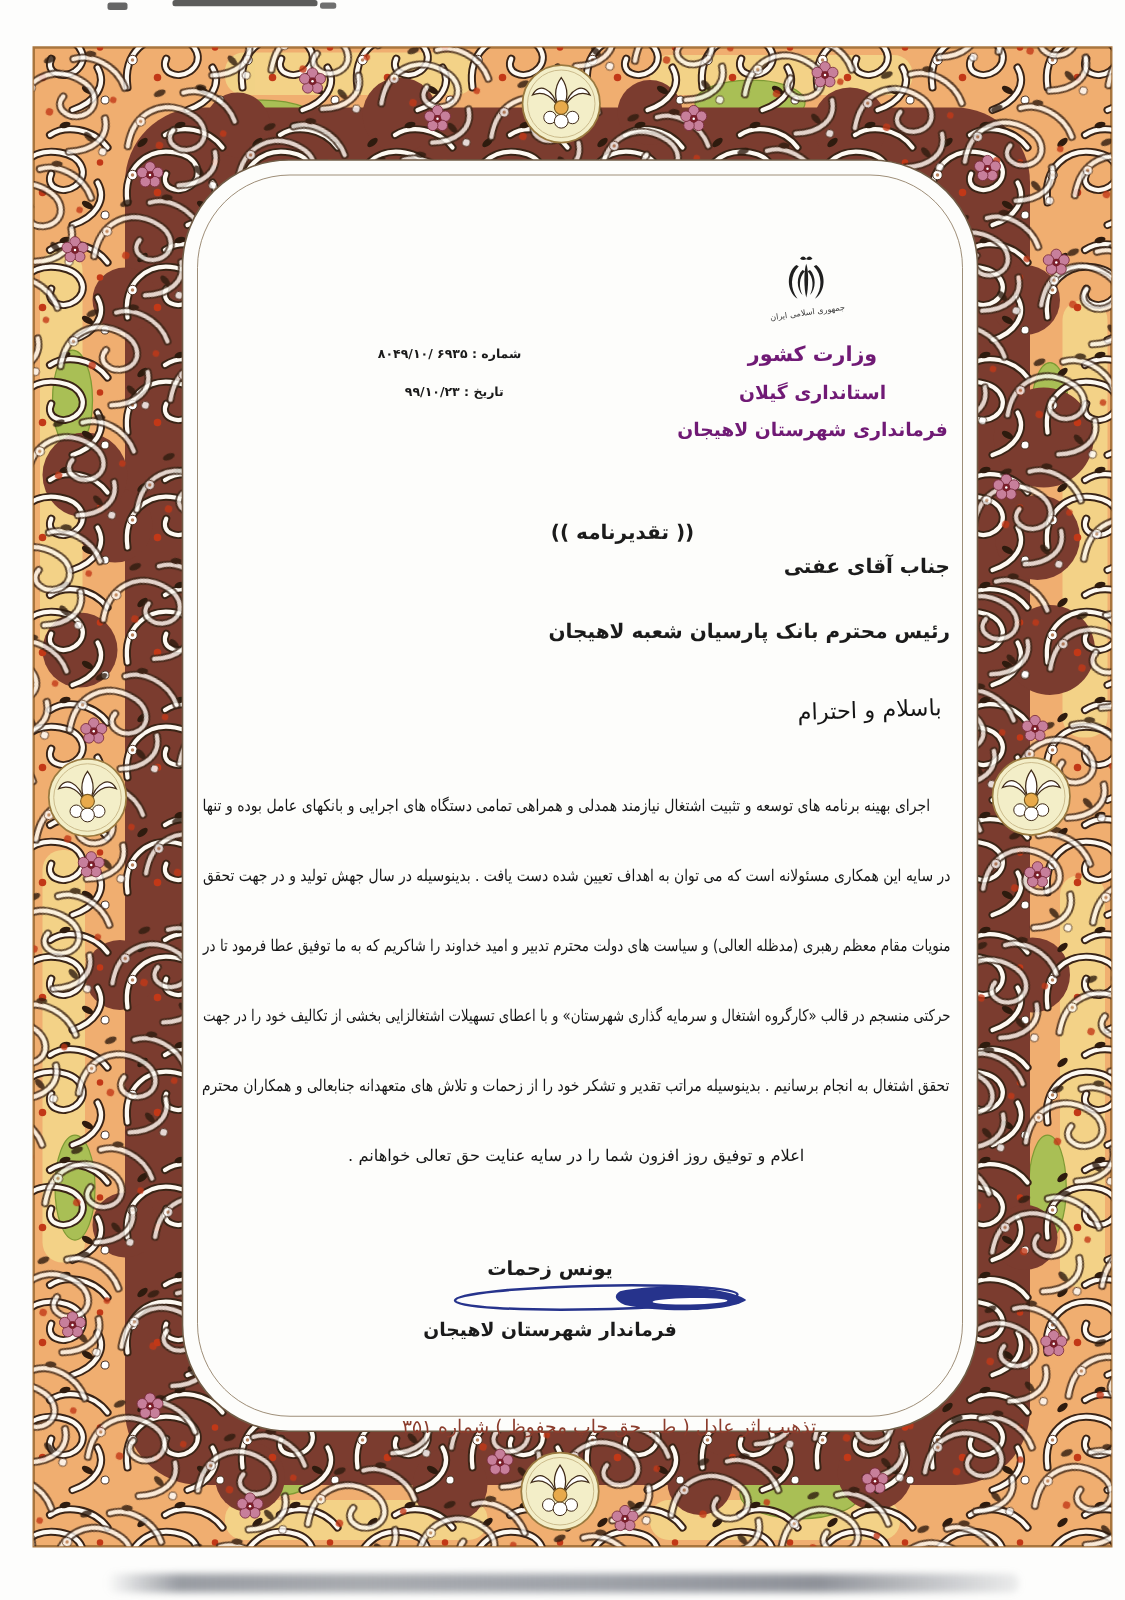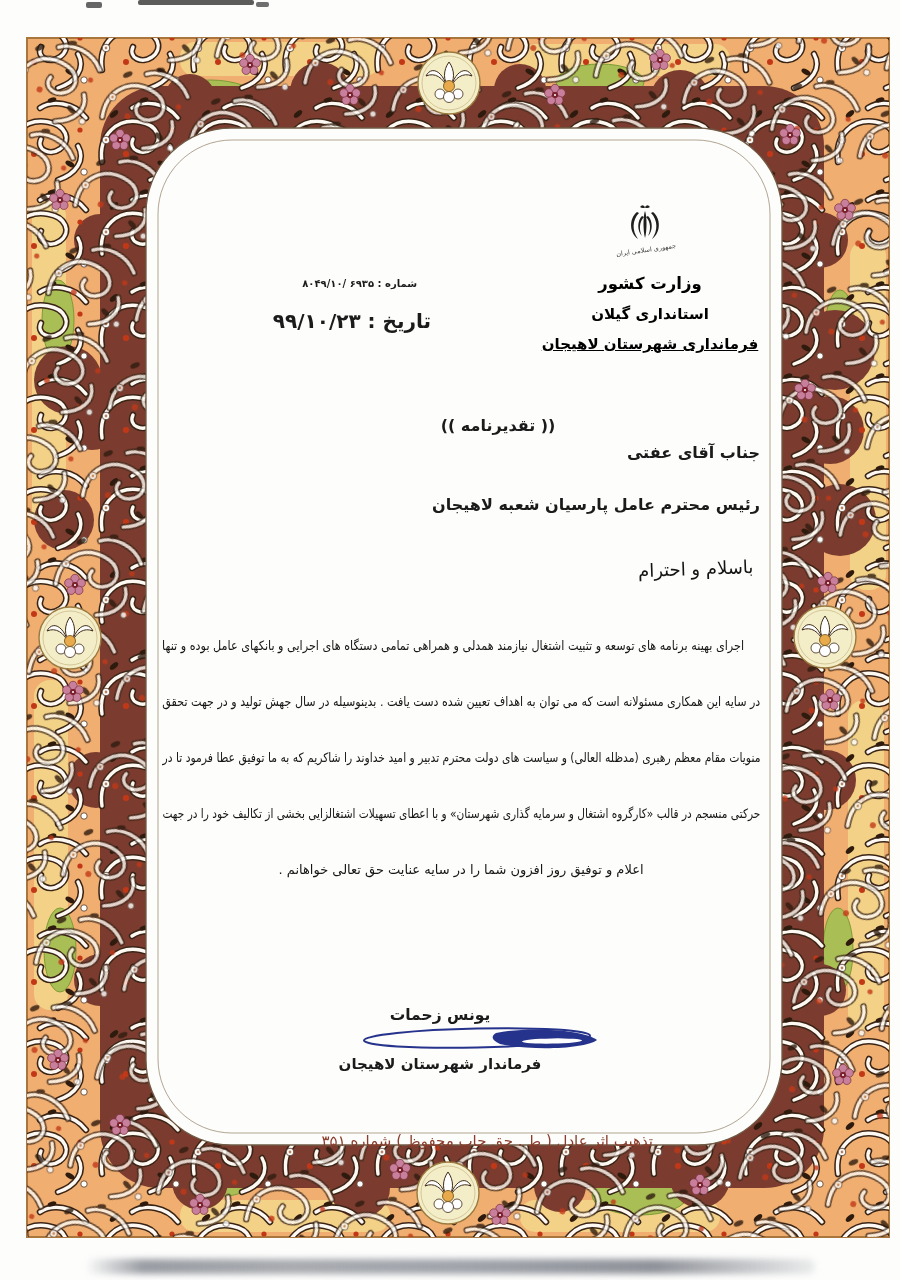--- a/index.html
+++ b/index.html
@@ -10,21 +10,21 @@
     font-family:"DejaVu Sans",sans-serif;
   }
   .abs{position:absolute;}
   .txt{color:#1b1b1b;white-space:nowrap;}
   .b{font-weight:bold;}
   .rtl{direction:rtl;unicode-bidi:isolate;}
   .num{direction:ltr;unicode-bidi:bidi-override;display:inline-block;}
   .center{text-align:center;}
   .right{text-align:right;}
   
-  .org-line{color:#000000;}
+  .org-line{color:#701a75;}
   .emblem-caption{font-size:6.5px;color:#3c3c3c;transform:rotate(-8deg);letter-spacing:.3px;}
   
   .body-wrap{left:162px;top:618px;width:598px;}
   .bline{height:56px;line-height:56px;direction:rtl;text-align:left;font-size:13px;color:#161616;overflow:visible;}
   .bline .fit{display:inline-block;white-space:nowrap;transform-origin:100% 50%;}
   .bline.center-last{text-align:center;}
   .bline.center-last .fit{transform-origin:50% 50%;}
   .salutation{font-size:18px;color:#141414;transform:rotate(-2deg);transform-origin:100% 50%;}
   .footer-note{font-size:15px;color:#8b3c2c;direction:rtl;}
   .artifact{position:absolute;background:#343434;border-radius:2px;filter:blur(.6px);}
@@ -186,50 +186,53 @@
       <ellipse cx="477" cy="1038" rx="113" ry="9.5" fill="none" stroke="#26338c" stroke-width="2" transform="rotate(-1.2 477 1038)"></ellipse>
       <path d="M496,1033 C530,1026 584,1030 597,1040 C585,1049 532,1051 500,1044 C491,1040 491,1036 496,1033 Z" fill="#26338c"></path>
       <ellipse cx="552" cy="1041" rx="30" ry="2.6" fill="#ffffff" transform="rotate(-1 552 1041)"></ellipse>
     </g>
   </svg>
 
   <div class="abs emblem-caption center" style="left:608px;top:246px;width:76px;">جمهوری اسلامی ایران</div>
 
   <div class="abs txt b rtl center org-line" style="left:500px;top:274px;width:300px;font-size:16.5px;">وزارت کشور</div>
   <div class="abs txt b rtl center org-line" style="left:500px;top:305px;width:300px;font-size:15px;">استانداری گیلان</div>
-  <div class="abs txt b rtl center org-line" style="left:500px;top:335px;width:300px;font-size:15px;text-decoration:underline;">فرمانداری شهرستان لاهیجان</div>
+  <div class="abs txt b rtl center org-line" style="left:500px;top:335px;width:300px;font-size:15px;">فرمانداری شهرستان لاهیجان</div>
 
   <div class="abs txt b rtl right" style="right:483px;top:278px;font-size:10px;">
     <span>شماره :</span>
     <span class="num">۸۰۴۹/۱۰/ ۶۹۳۵</span>
   </div>
-  <div class="abs txt b rtl right" style="right:469px;top:309px;font-size:20px;">
+  <div class="abs txt b rtl right" style="right:497px;top:309px;font-size:10px;">
     <span>تاریخ :</span>
     <span class="num">۹۹/۱۰/۲۳</span>
   </div>
 
   <div class="abs txt b rtl center" style="left:398px;top:380px;width:200px;font-size:16px;margin-top:36px;">(( تقدیرنامه ))</div>
 
   <div class="abs txt b rtl" style="right:140px;top:443px;font-size:16px;">جناب آقای عفتی</div>
-  <div class="abs txt b rtl" style="right:140px;top:495px;font-size:16px;">رئیس محترم عامل پارسیان شعبه لاهیجان</div>
+  <div class="abs txt b rtl" style="right:140px;top:495px;font-size:16px;">رئیس محترم بانک پارسیان شعبه لاهیجان</div>
 
   <div class="abs txt rtl salutation" style="right:147px;top:556px;">باسلام و احترام</div>
 
   <div class="abs body-wrap">
     <div class="bline" style="padding-right:16px;">
       <span class="fit" style="transform: scaleX(0.8634);">اجرای بهینه برنامه های توسعه و تثبیت اشتغال نیازمند همدلی و همراهی تمامی دستگاه های اجرایی و بانکهای عامل بوده و تنها</span>
     </div>
     <div class="bline">
       <span class="fit" style="transform: scaleX(0.8551);">در سایه این همکاری مسئولانه است که می توان به اهداف تعیین شده دست یافت . بدینوسیله در سال جهش تولید و در جهت تحقق</span>
     </div>
     <div class="bline">
       <span class="fit" style="transform: scaleX(0.8312);">منویات مقام معظم رهبری (مدظله العالی) و سیاست های دولت محترم تدبیر و امید خداوند را شاکریم که به ما توفیق عطا فرمود تا در</span>
     </div>
     <div class="bline">
       <span class="fit" style="transform: scaleX(0.8165);">حرکتی منسجم در قالب «کارگروه اشتغال و سرمایه گذاری شهرستان» و با اعطای تسهیلات اشتغالزایی بخشی از تکالیف خود را در جهت</span>
+    </div>
+    <div class="bline">
+      <span class="fit" style="transform: scaleX(0.8561);">تحقق اشتغال به انجام برسانیم . بدینوسیله مراتب تقدیر و تشکر خود را از زحمات و تلاش های متعهدانه جنابعالی و همکاران محترم</span>
     </div>
     <div class="bline center-last">
       <span class="fit only-shrink" style="transform: scaleX(1);">اعلام و توفیق روز افزون شما را در سایه عنایت حق تعالی خواهانم .</span>
     </div>
   </div>
 
   <div class="abs txt b rtl center" style="left:340px;top:1006px;width:200px;font-size:15.5px;">یونس زحمات</div>
   <div class="abs txt b rtl center" style="left:328px;top:1055px;width:224px;font-size:15px;">فرماندار شهرستان لاهیجان</div>
 
   <div class="abs footer-note" style="right:247px;top:1132px;">تذهیب اثر عادل ( ط . حق چاپ محفوظ ) شماره ۳۵۱</div>

